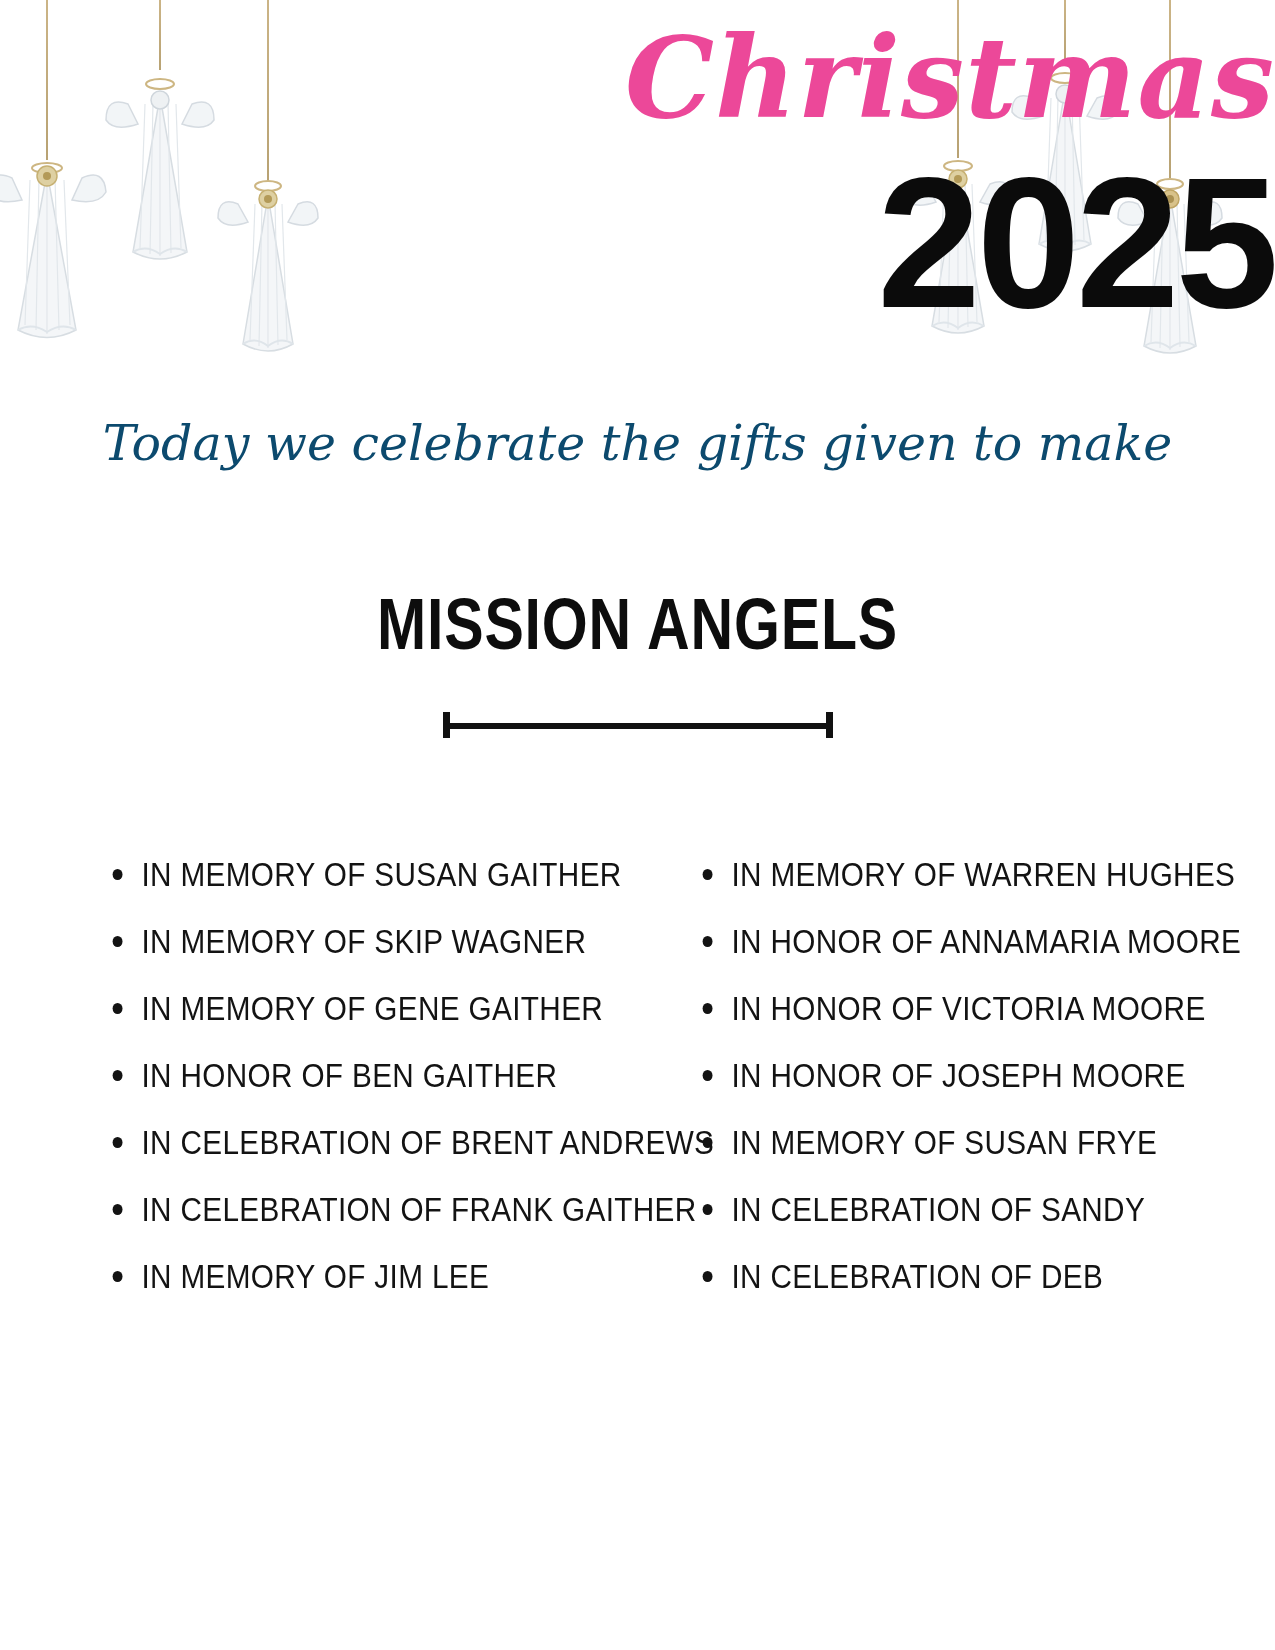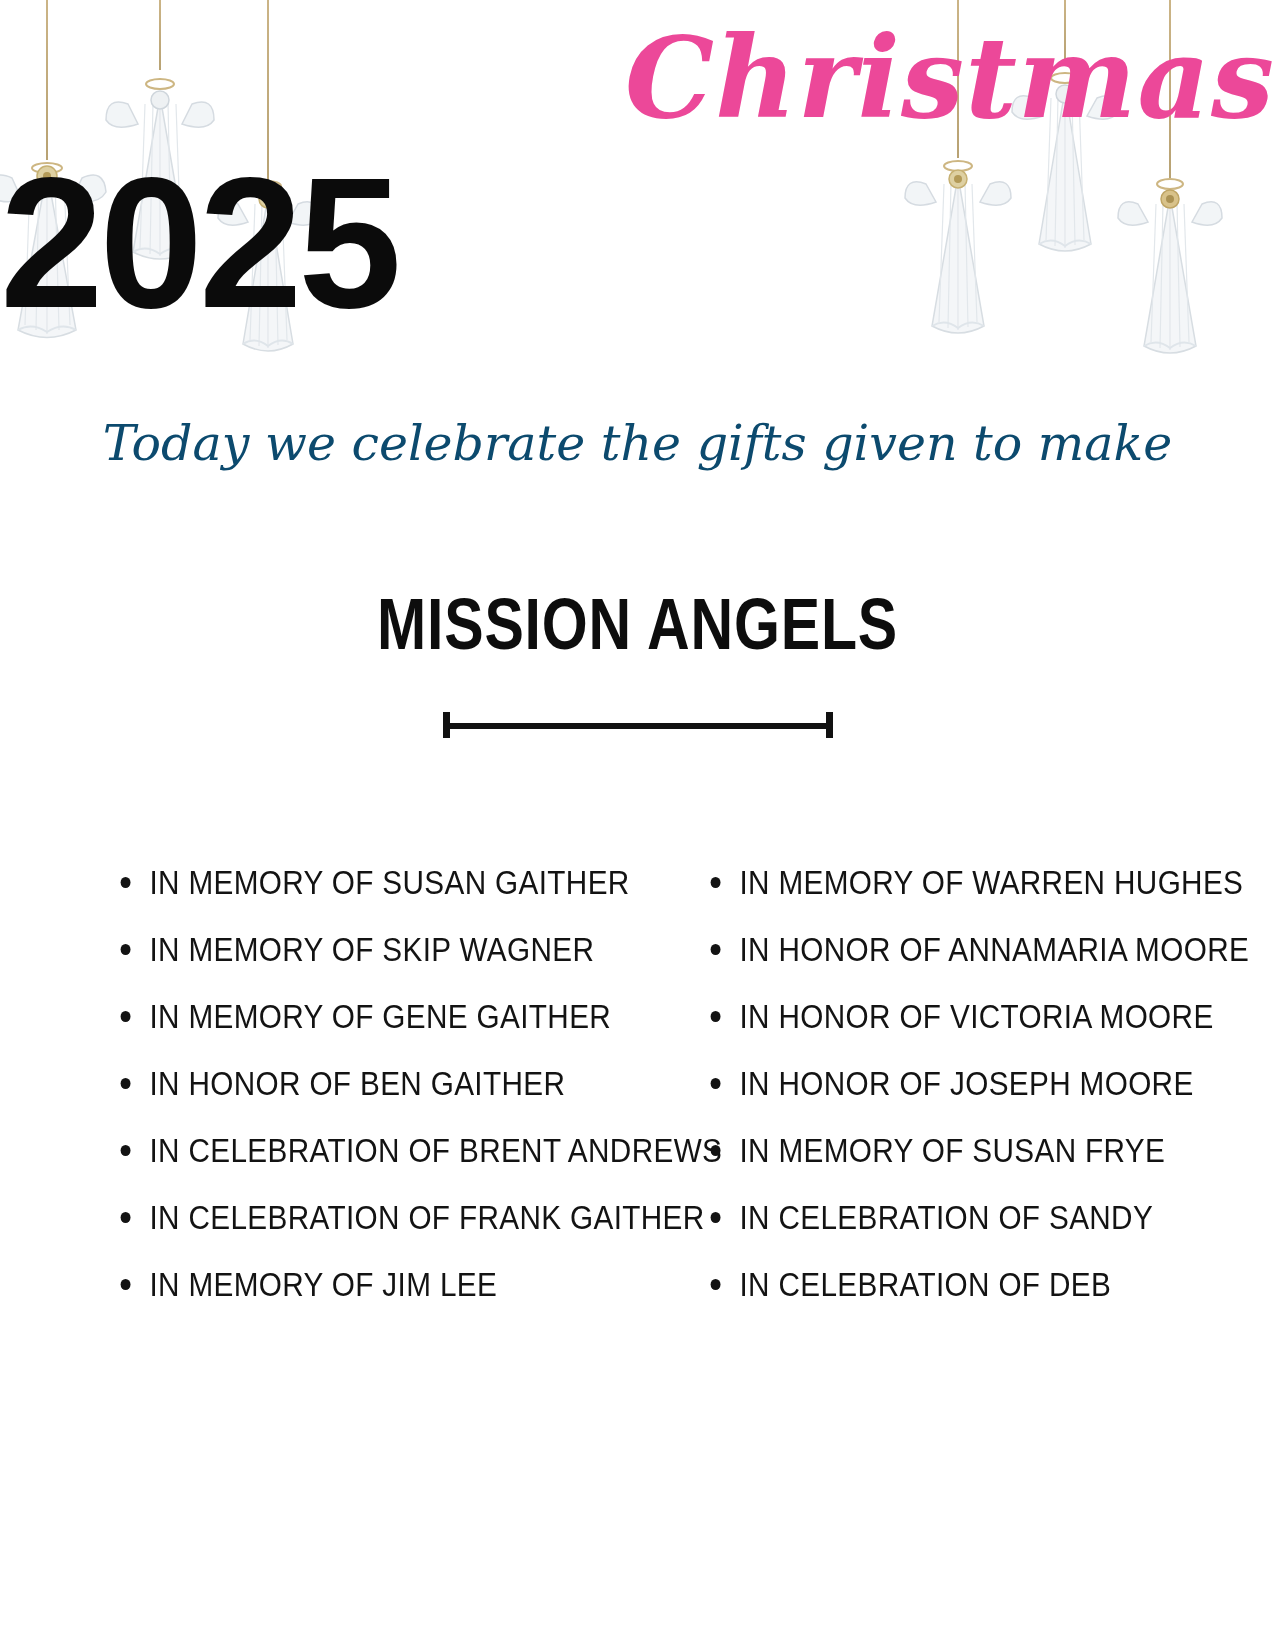--- a/index.html
+++ b/index.html
@@ -57,21 +57,21 @@
     font-size: 112px;
     letter-spacing: 1px;
     line-height: 1;
     color: #ec4899;
   }
   .title-year {
     position: absolute;
     top: 150px;
     left: 0;
     width: 1275px;
-    text-align: left;
+    text-align: right;
     font-family: "Liberation Sans", sans-serif;
     font-weight: bold;
     font-size: 186px;
     line-height: 1;
     letter-spacing: -4px;
     color: #0b0b0b;
   }
 
   .subtitle {
     position: absolute;
@@ -139,21 +139,21 @@
     display: flex;
     box-sizing: border-box;
     padding: 0 75px 0 100px;
   }
   .list-col {
     width: 50%;
     box-sizing: border-box;
   }
   .list-col.right { padding-left: 40px; }
   .list-col ul {
-    margin: 8px;
+    margin: 0;
     padding: 0;
     list-style: none;
   }
   .list-col li {
     position: relative;
     padding-left: 46px;
     font-family: "Liberation Sans", sans-serif;
     font-weight: normal;
     font-size: 33px;
     letter-spacing: 0.4px;

